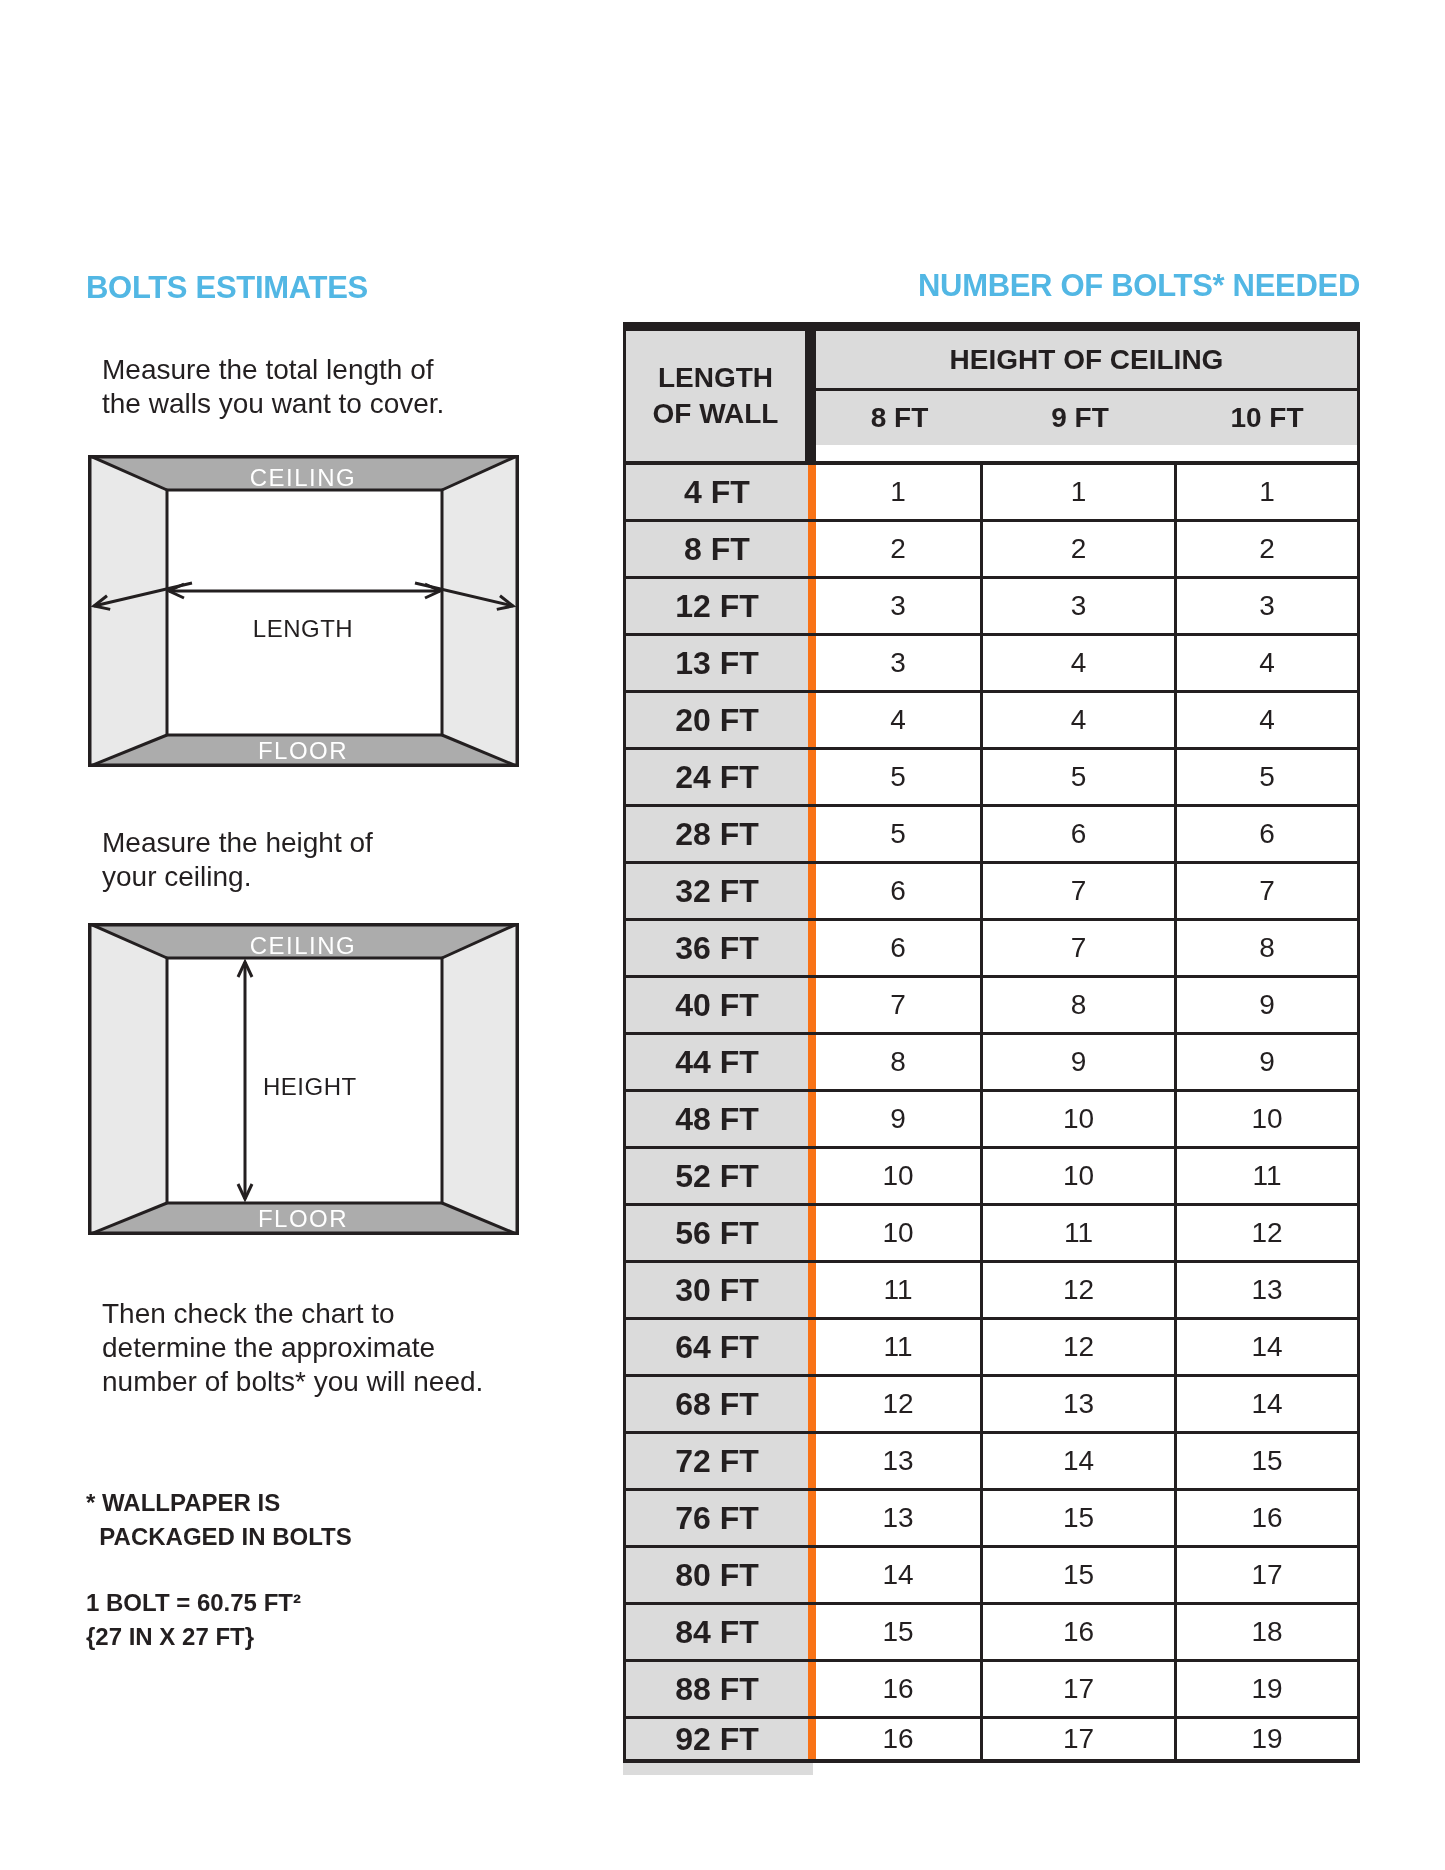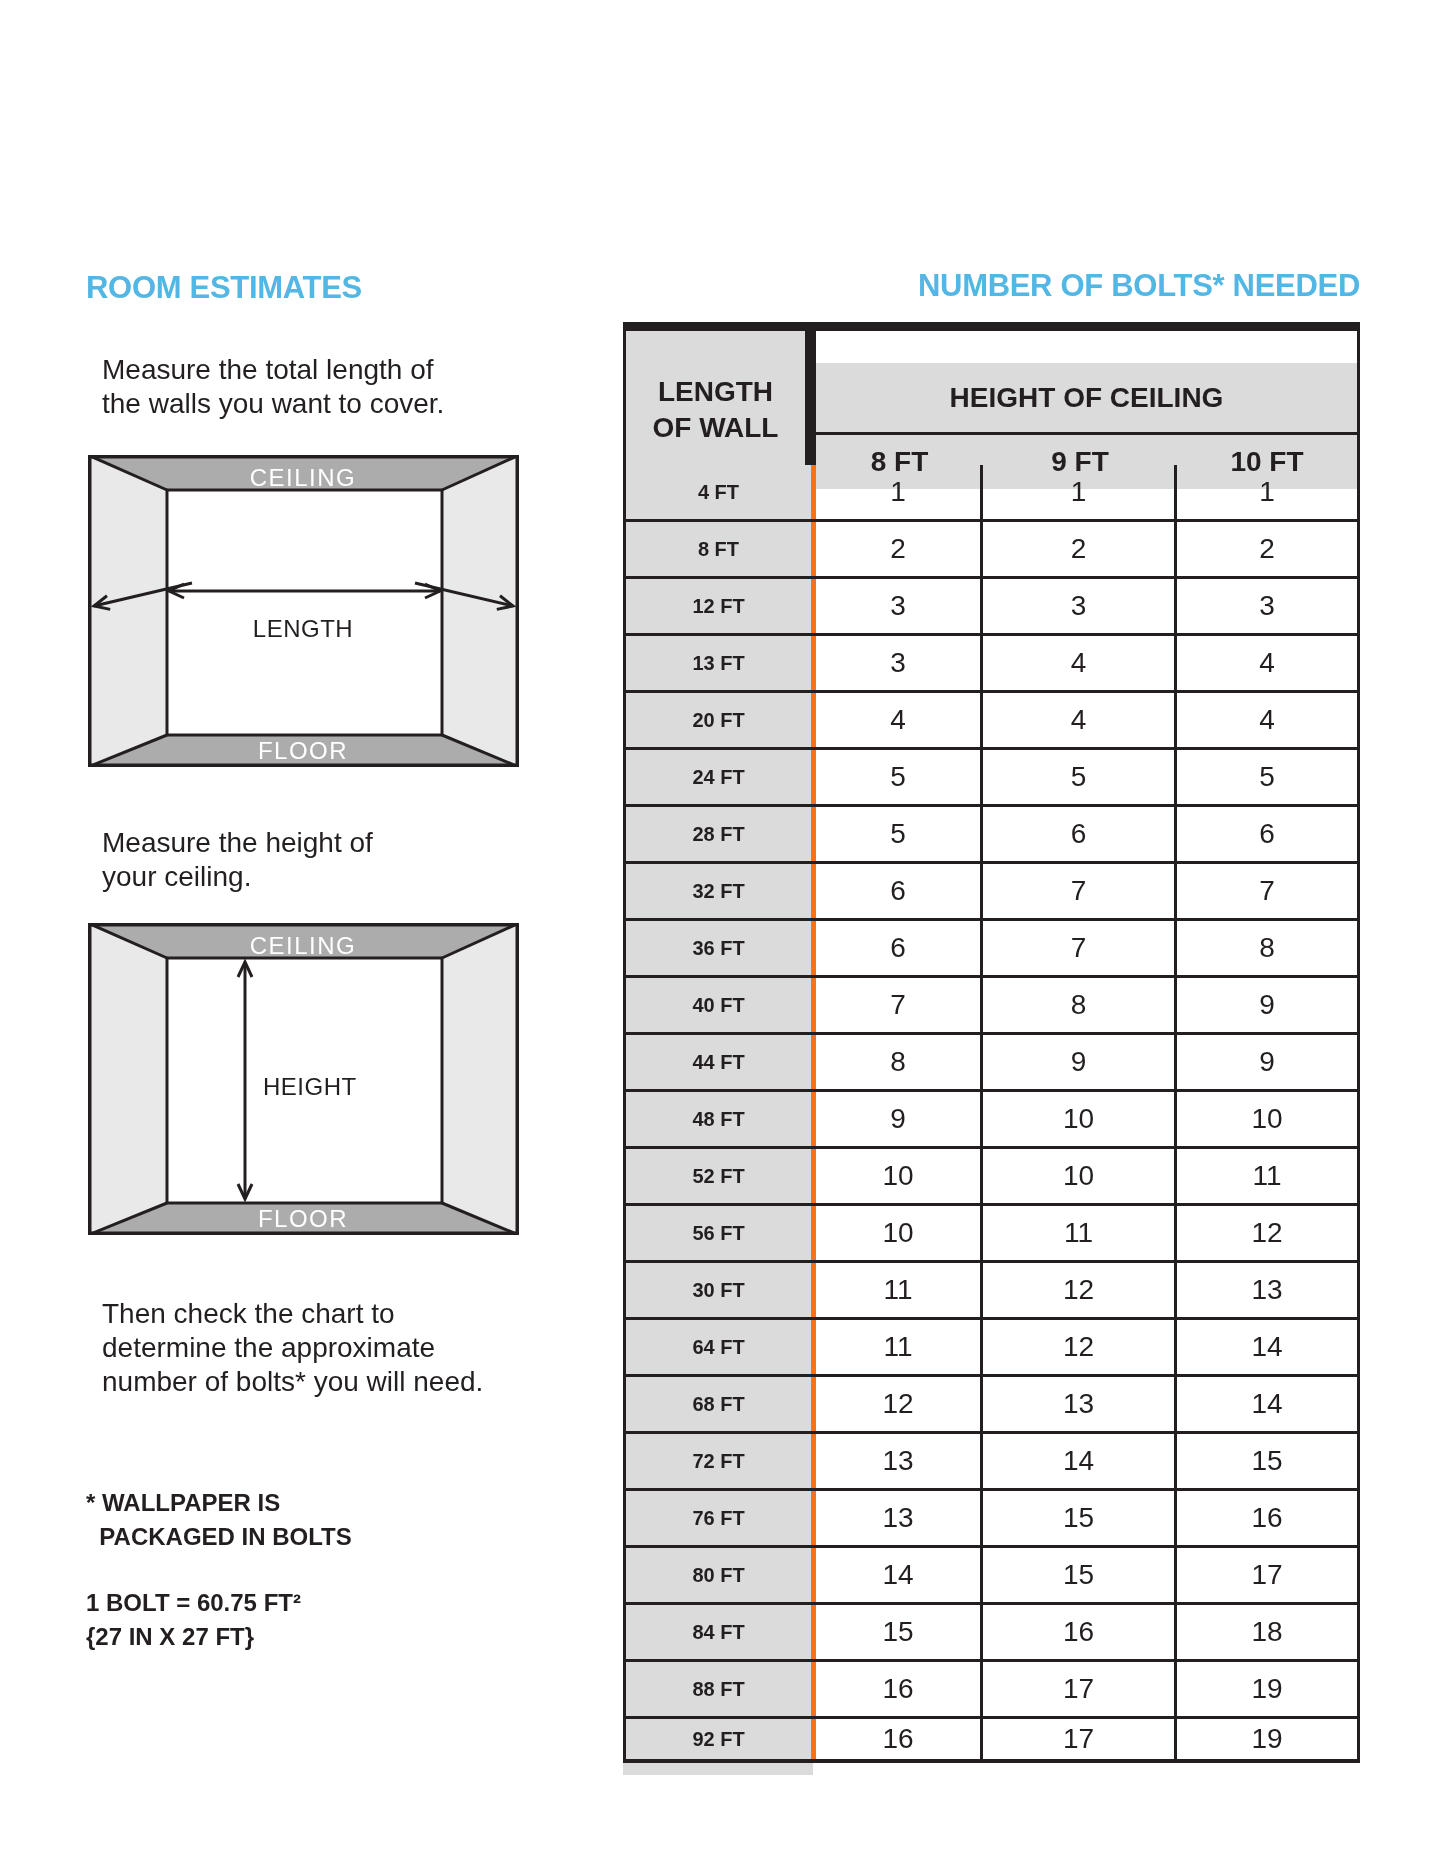--- a/index.html
+++ b/index.html
@@ -27,40 +27,40 @@
 
   
   .table{position:absolute;left:623px;top:322px;width:737px;}
   .t-topbar{height:9px;background:#231F20;}
   .t-frame{border:3px solid #231F20;border-top:none;border-bottom-width:4px;box-sizing:border-box;width:737px;}
   .t-head{display:grid;grid-template-columns:190px 541px;height:130px;border-bottom:4px solid #231F20;}
   .t-corner{background:#DBDBDB;border-right:11px solid #231F20;box-sizing:border-box;
             display:flex;align-items:center;justify-content:center;text-align:center;
             font-size:28px;font-weight:bold;line-height:36px;white-space:pre-line;}
   .t-right{display:flex;flex-direction:column;}
-  .t-hoc{background:#DBDBDB;height:72px;border-bottom:3px solid #231F20;box-sizing:border-box;
-         display:flex;align-items:center;justify-content:center;font-size:28px;font-weight:bold;margin-top:32px;}
+  .t-hoc{background:#DBDBDB;height:60px;border-bottom:3px solid #231F20;box-sizing:border-box;
+         display:flex;align-items:center;justify-content:center;font-size:28px;font-weight:bold;}
   .t-sub{display:grid;grid-template-columns:167px 194px 180px;height:54px;background:#DBDBDB;}
   .t-sub-cell{display:flex;align-items:center;justify-content:center;font-size:28px;font-weight:bold;}
   .t-row{display:grid;grid-template-columns:190px 167px 194px 180px;height:57px;
          border-bottom:3px solid #231F20;box-sizing:border-box;}
   .t-row:last-child{border-bottom:none;height:40px;}
-  .t-label{background:#DBDBDB;border-right:5px solid #f97316;box-sizing:border-box;
-           display:flex;align-items:center;justify-content:center;font-size:20px;font-weight:bold;}
+  .t-label{background:#DBDBDB;border-right:8px solid #f97316;box-sizing:border-box;
+           display:flex;align-items:center;justify-content:center;font-size:32px;font-weight:bold;}
   .t-cell{display:flex;align-items:center;justify-content:center;font-size:28px;box-sizing:border-box;}
   .t-cell.v1,.t-cell.v2{border-right:3px solid #231F20;}
   .t-tail{width:190px;height:12px;background:#DBDBDB;}
 </style>
 </head>
 <body>
 
 <div class="page">
 
 
-  <h2 class="h2 h2-room">ROOM ESTIMATES</h2>
+  <h2 class="h2 h2-room">BOLTS ESTIMATES</h2>
 
   <p class="body pos-inst1">Measure the total length of
 the walls you want to cover.</p>
 
   <svg class="diagram d1" viewBox="0 0 431 312">
     <defs>
       <marker id="ah1e" viewBox="0 0 22 22" refX="19" refY="11" markerWidth="22" markerHeight="22" orient="auto" markerUnits="userSpaceOnUse">
         <path d="M4,4 L19,11 L4,18" fill="none" stroke="#231F20" stroke-width="3"></path>
       </marker>
       <marker id="ah1s" viewBox="0 0 22 22" refX="19" refY="11" markerWidth="22" markerHeight="22" orient="auto-start-reverse" markerUnits="userSpaceOnUse">

